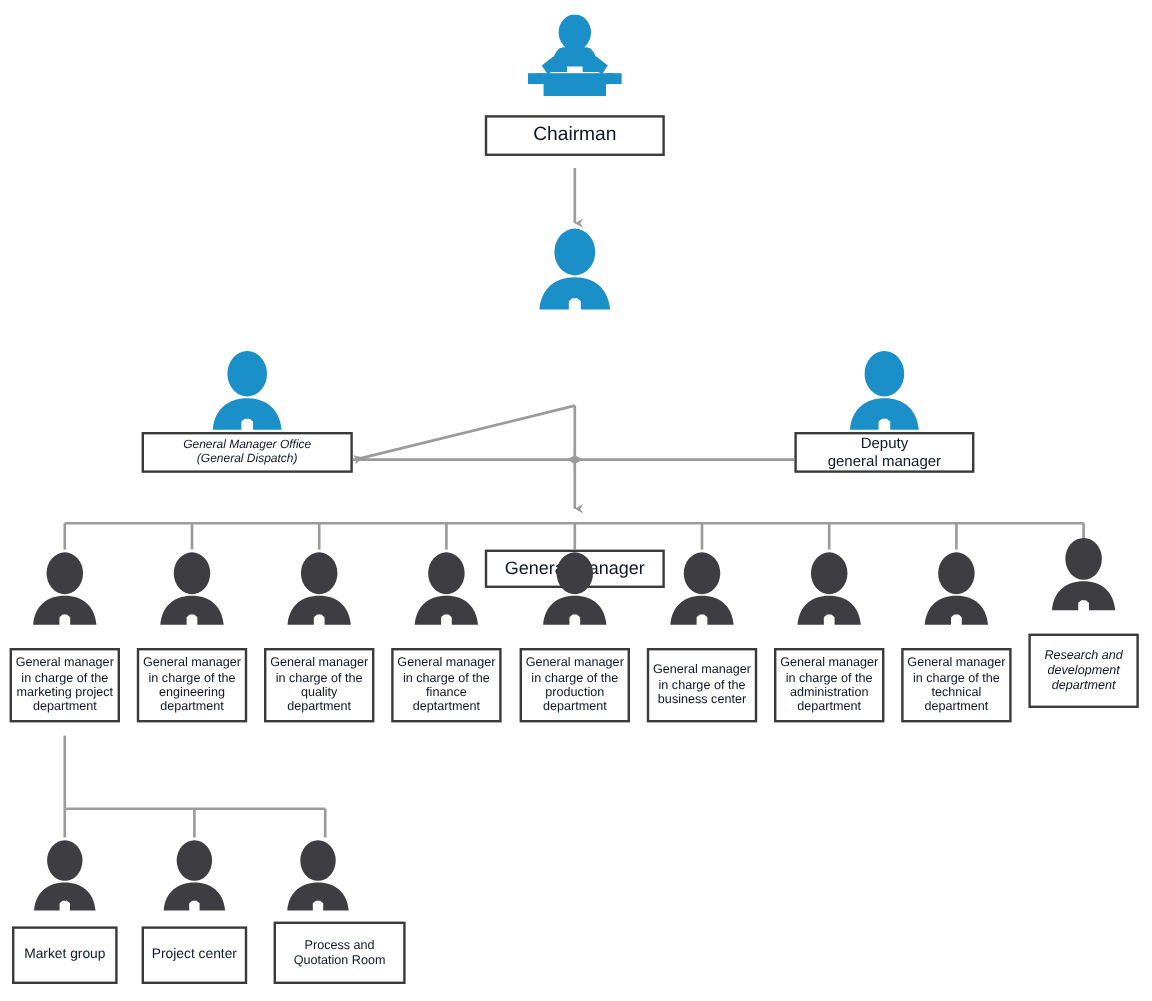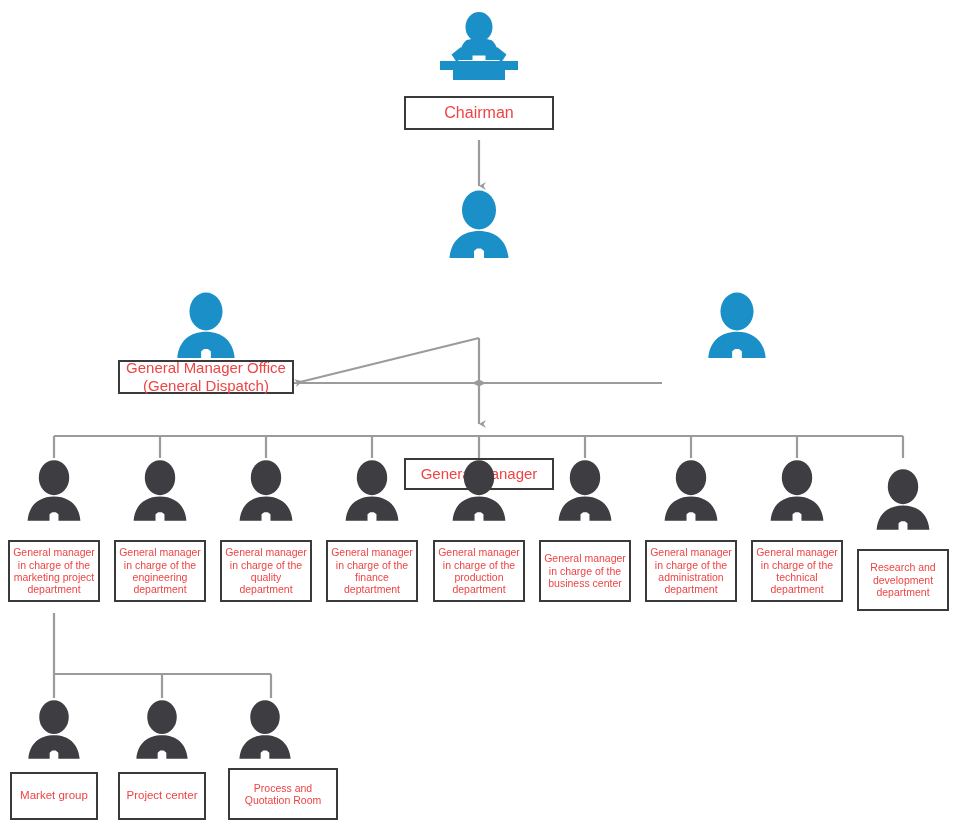--- a/index.html
+++ b/index.html
@@ -45,21 +45,21 @@
     left: 0;
     top: 0;
     box-sizing: border-box;
     background: #ffffff;
     border: 2px solid #3a3a3a;
     display: flex;
     align-items: center;
     justify-content: center;
     text-align: center;
     line-height: 1.18;
-    color: #ef4444;
+    color: #0f172a;
   }
   .box-l1 { font-size: 16px; }
   .box-l2 { font-size: 15px; }
   .box-l3 { font-size: 10.5px; }
   .box-l4 { font-size: 11.5px; }
   .box-text {
     display: block;
     white-space: pre-line;
     padding: 0 2px;
   }
@@ -147,33 +147,37 @@
     </div>
   </div>
 
   <div class="node" style="left:118px; top:292px; width:176px; height:110px;">
     <svg class="node-icon" width="74" height="70" viewBox="0 0 76 72" style="top:0px;">
       <g fill="#1b8fc8">
         <ellipse cx="38" cy="20" rx="17" ry="19.5"></ellipse>
         <path d="M38 41 C22 41 10 50 8.5 68 L33 68 L33 61 L36 58.5 L40 58.5 L43 61 L43 68 L67.5 68 C66 50 54 41 38 41 Z"></path>
       </g>
     </svg>
-    <div class="node-box box-l4" style="top:68px; width:176px; height:34px; font-size:15px;">
+    <div class="node-box box-l4" style="top:68px; width:176px; height:34px; font-size:10px;font-style:italic;">
       <span class="box-text">General Manager Office
 (General Dispatch)</span>
     </div>
   </div>
 
   <div class="node" style="left:662px; top:292px; width:150px; height:110px;">
     <svg class="node-icon" width="74" height="70" viewBox="0 0 76 72" style="top:0px;">
       <g fill="#1b8fc8">
         <ellipse cx="38" cy="20" rx="17" ry="19.5"></ellipse>
         <path d="M38 41 C22 41 10 50 8.5 68 L33 68 L33 61 L36 58.5 L40 58.5 L43 61 L43 68 L67.5 68 C66 50 54 41 38 41 Z"></path>
       </g>
     </svg>
+    <div class="node-box box-l4" style="top:68px; width:150px; height:34px; font-size:12.5px;">
+      <span class="box-text">Deputy
+general manager</span>
+    </div>
   </div>
 
   <div class="node" style="left:8px; top:456px; width:92px; height:158px;">
     <svg class="node-icon" width="68" height="72" viewBox="0 0 76 72" style="top:0px;">
       <g fill="#3e3e42">
         <ellipse cx="38" cy="20" rx="17" ry="19.5"></ellipse>
         <path d="M38 41 C22 41 10 50 8.5 68 L33 68 L33 61 L36 58.5 L40 58.5 L43 61 L43 68 L67.5 68 C66 50 54 41 38 41 Z"></path>
       </g>
     </svg>
     <div class="node-box box-l3" style="top:84px; width:92px; height:62px;">
@@ -281,21 +285,21 @@
       </g>
     </svg>
     <div class="node-box box-l3" style="top:84px; width:92px; height:62px;">
       <span class="box-text">General manager
 in charge of the
 technical
 department</span>
     </div>
   </div>
 
-  <div class="node" style="left:857px; top:465px; width:92px; height:158px;">
+  <div class="node" style="left:857px; top:444px; width:92px; height:158px;font-style:italic;">
     <svg class="node-icon" width="68" height="72" viewBox="0 0 76 72" style="top:0px;">
       <g fill="#3e3e42">
         <ellipse cx="38" cy="20" rx="17" ry="19.5"></ellipse>
         <path d="M38 41 C22 41 10 50 8.5 68 L33 68 L33 61 L36 58.5 L40 58.5 L43 61 L43 68 L67.5 68 C66 50 54 41 38 41 Z"></path>
       </g>
     </svg>
     <div class="node-box box-l3" style="top:84px; width:92px; height:62px;">
       <span class="box-text">Research and
 development
 department</span>

